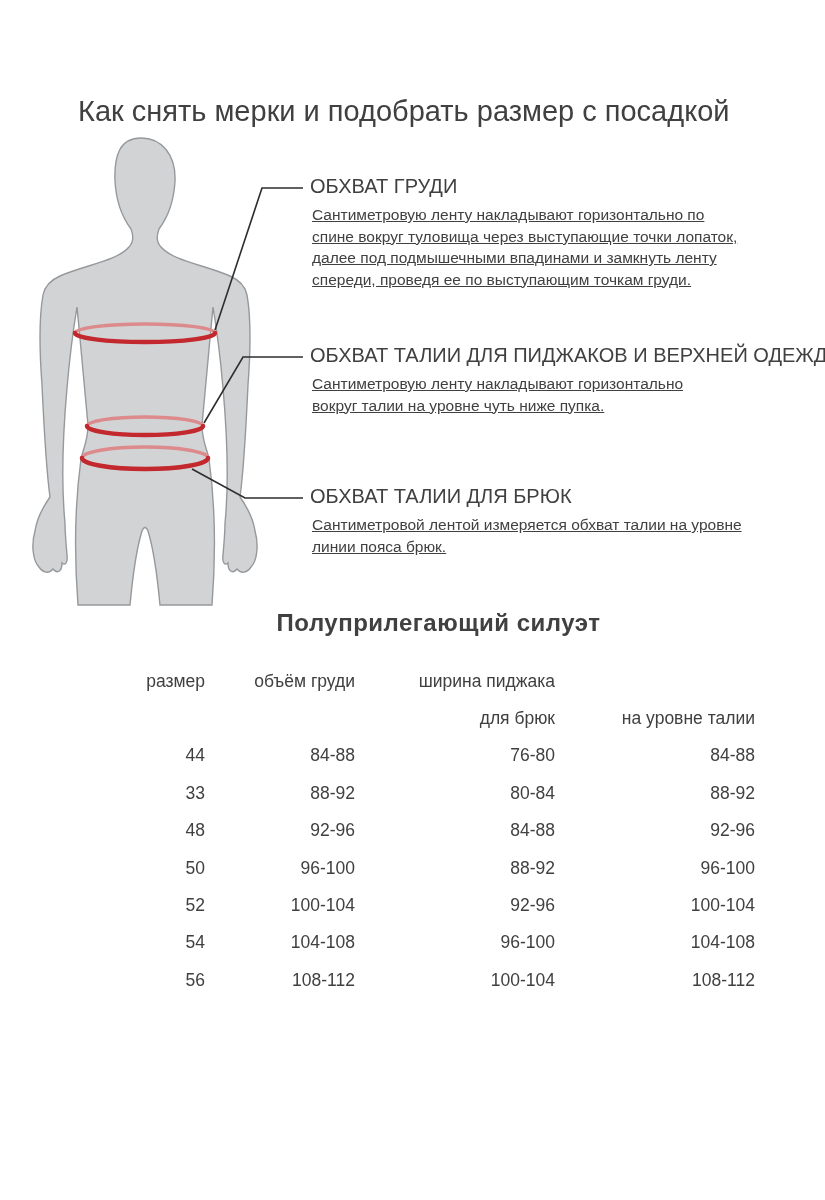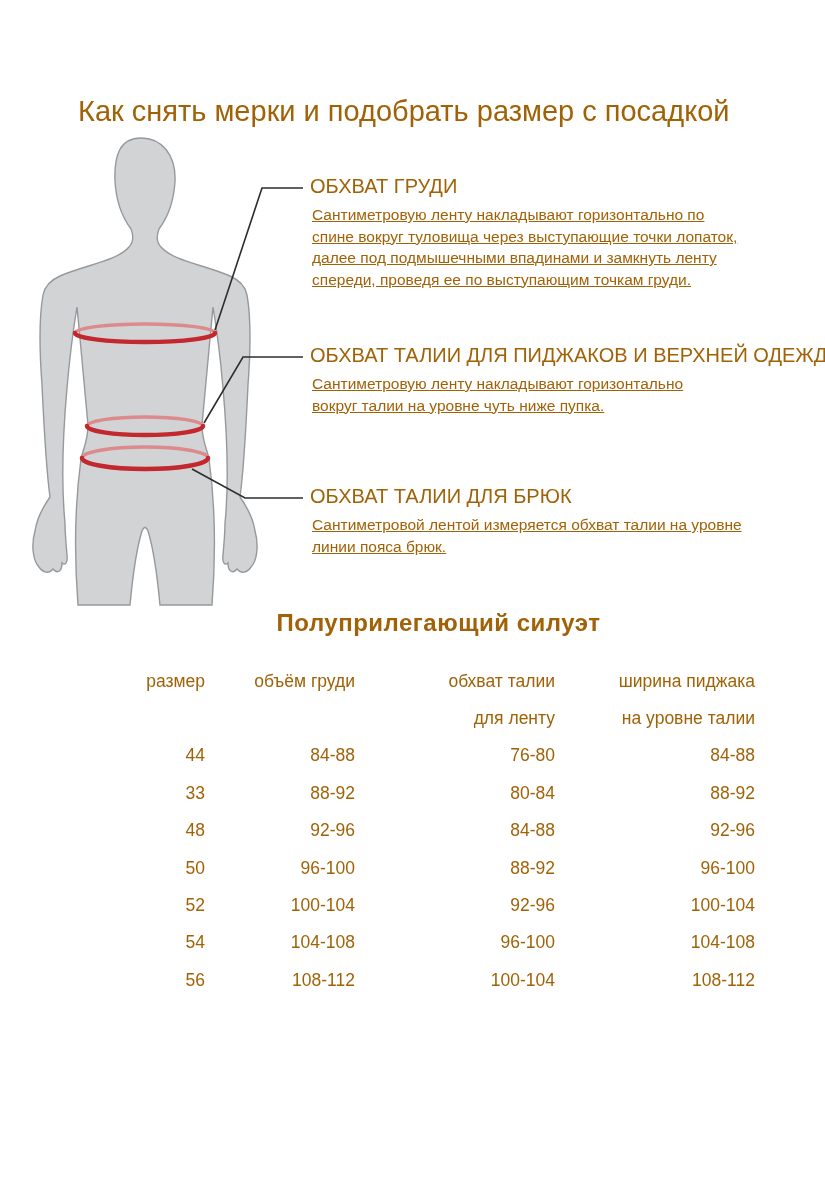--- a/index.html
+++ b/index.html
@@ -1,18 +1,18 @@
 <!DOCTYPE html>
 <html lang="ru"><head>
 <meta charset="utf-8">
 <style>
   html,body { margin:0; padding:0; background:#ffffff; }
   .page {
     position:relative; width:825px; height:1200px; background:#fff;
-    font-family:"Liberation Sans", sans-serif; color:#a16207; overflow:hidden;
+    font-family:"Liberation Sans", sans-serif; color:#404040; overflow:hidden;
   }
   .page-title {
     position:absolute; left:78px; top:76px;
     font-size:29px; line-height:32px; font-weight:400; white-space:nowrap;
     letter-spacing:0px;
   }
   .figure-wrap { position:absolute; left:25px; top:133px; width:285px; height:478px; }
   .measure { position:absolute; left:310px; }
   .measure h2 {
     margin:0; font-size:20px; line-height:24px; font-weight:400; white-space:nowrap;
@@ -128,27 +128,26 @@
     <h2>ОБХВАТ ТАЛИИ ДЛЯ БРЮК</h2>
     <p>Сантиметровой лентой измеряется обхват талии на уровне линии пояса брюк.</p>
   </section>
 
   <div class="table-title">Полуприлегающий силуэт</div>
 
   <div class="size-table">
     <div class="trow">
       <div class="cell">размер</div>
       <div class="cell">объём груди</div>
-      <div class="cell">обхват талии</div>
       <div class="cell">ширина пиджака</div>
     </div>
     <div class="trow">
       <div class="cell"></div>
       <div class="cell"></div>
-      <div class="cell">для ленту</div>
+      <div class="cell">для брюк</div>
       <div class="cell">на уровне талии</div>
     </div>
 
     <div class="trow">
       <div class="cell">44</div>
       <div class="cell">84-88</div>
       <div class="cell">76-80</div>
       <div class="cell">84-88</div>
     </div>
     <div class="trow">

